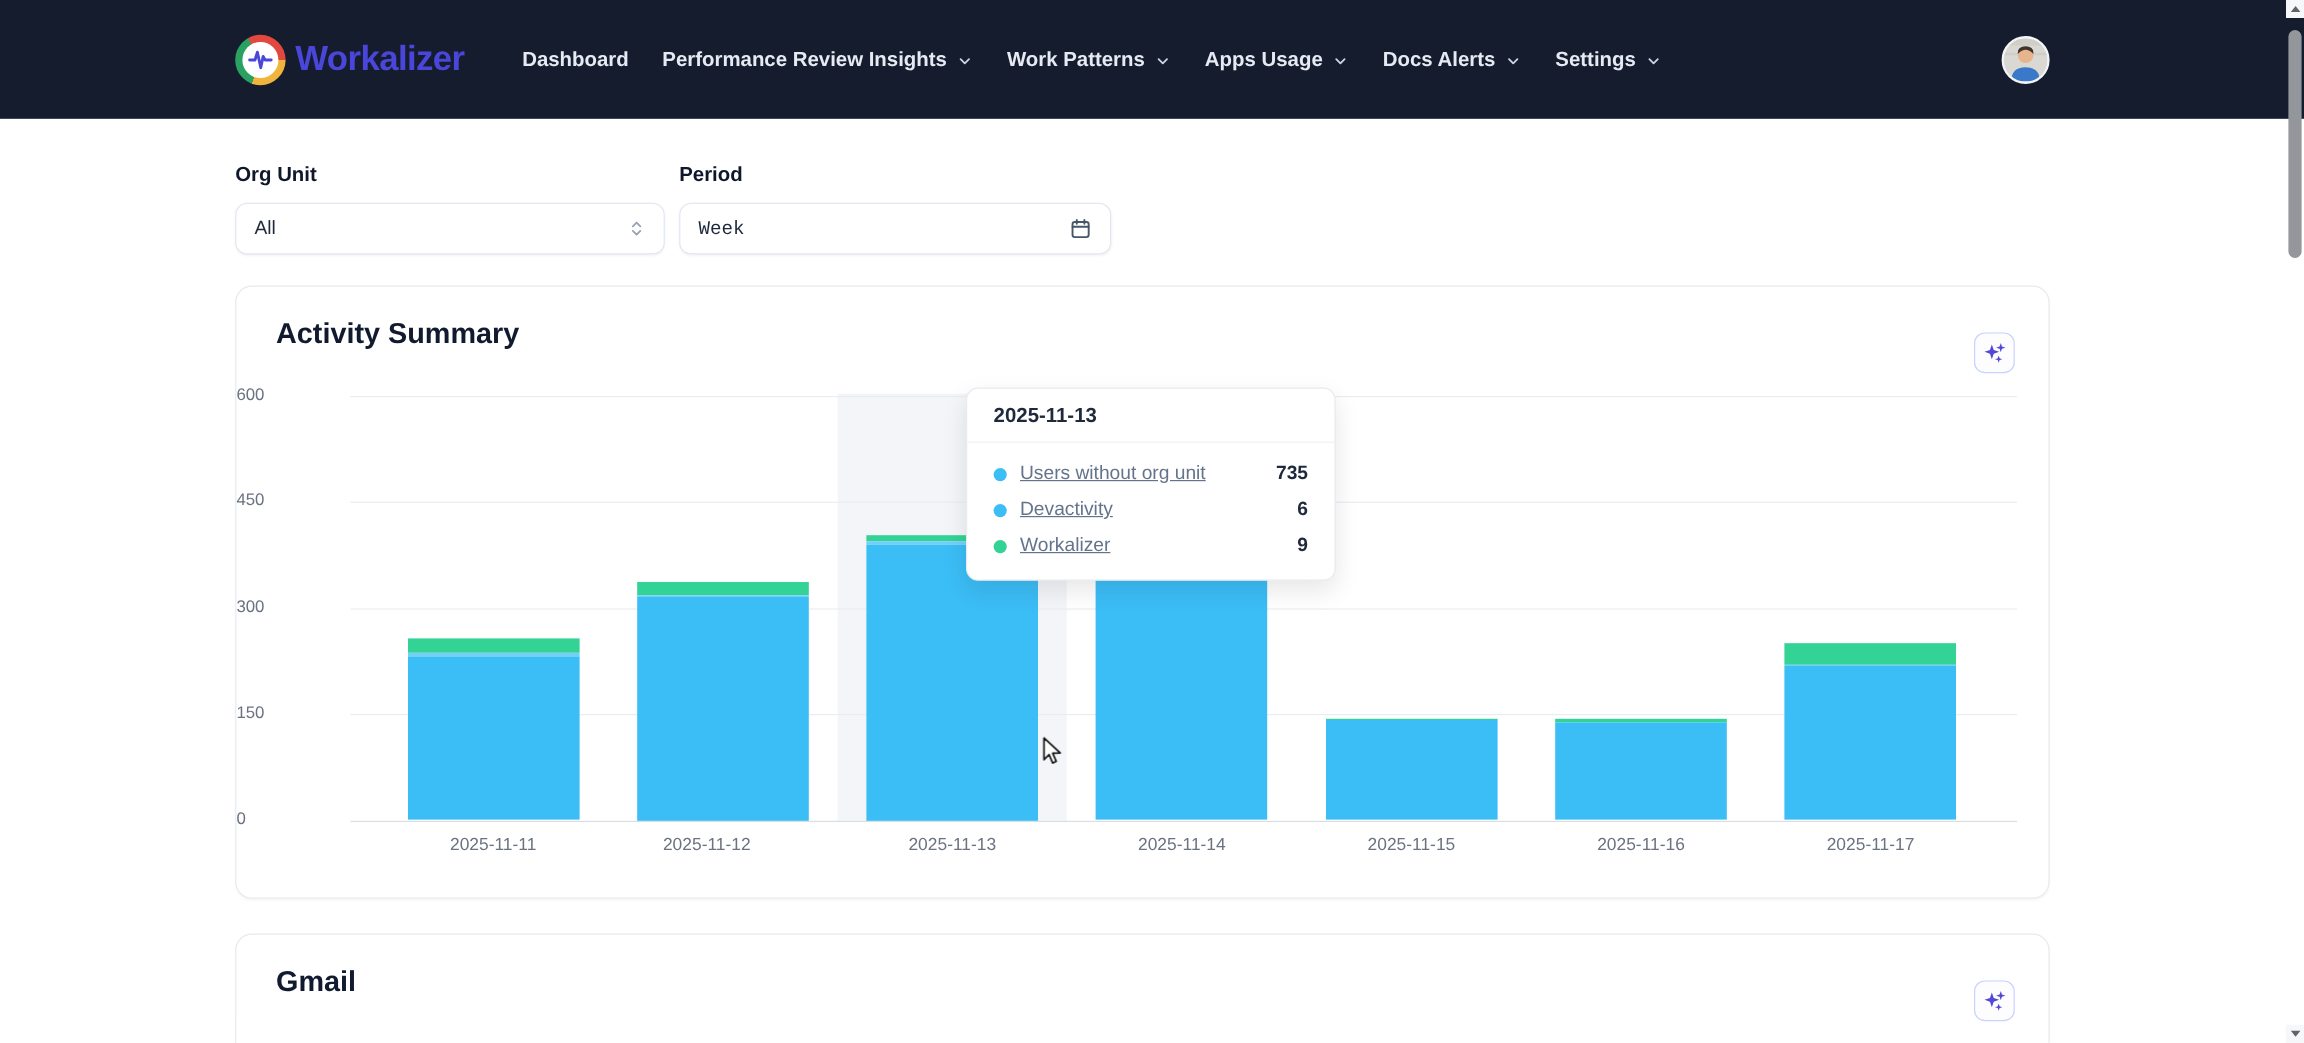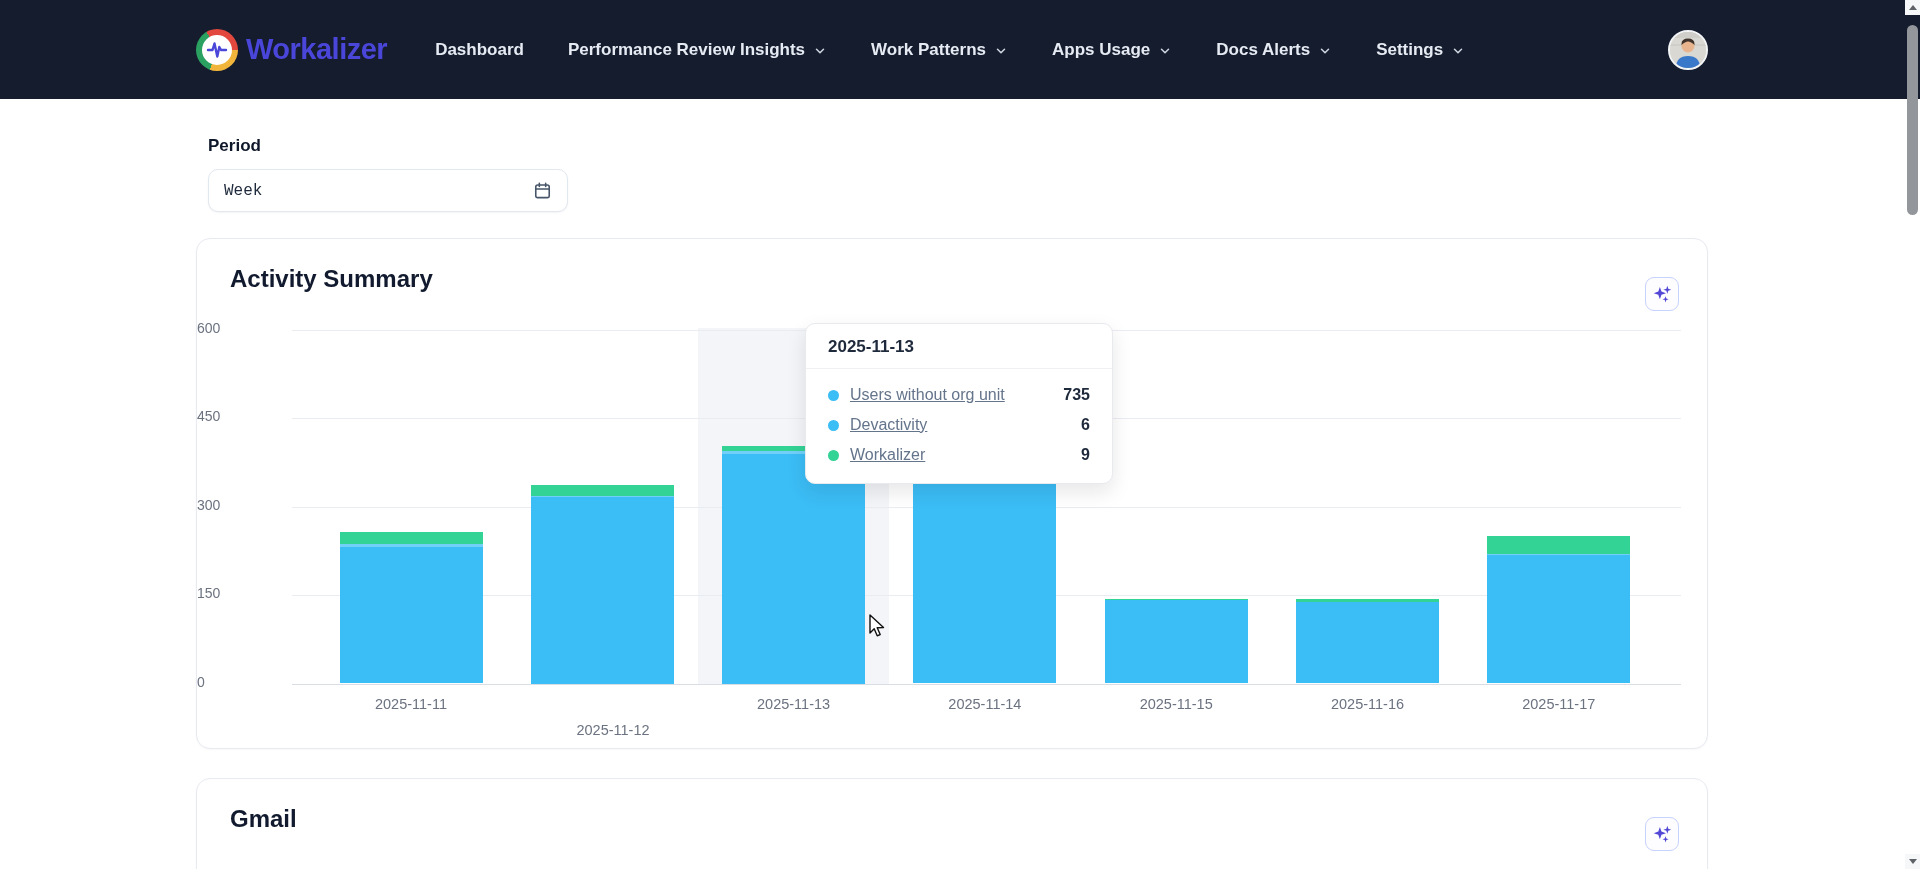--- a/index.html
+++ b/index.html
@@ -9,21 +9,21 @@
   
   .navbar { width:100%; height:99px; background:#151c2e; }
   .nav-inner { width:1512px; margin:0 196px; height:100%; display:flex; align-items:center; }
   .brand { display:flex; align-items:center; gap:8px; cursor:pointer; }
   .logo-ring { width:42px; height:42px; border-radius:50%;
     background:conic-gradient(from -15deg,#e2483d 0deg 105deg,#f2b53b 105deg 215deg,#2aa061 215deg 345deg,#e2483d 345deg 360deg);
     display:flex; align-items:center; justify-content:center; }
   .logo-core { width:30px; height:30px; border-radius:50%; background:#fff;
     display:flex; align-items:center; justify-content:center; }
   .brand-name { font-size:29px; font-weight:bold; color:#4a46da; letter-spacing:-0.5px; }
-  .nav-links { display:flex; align-items:center; gap:44px; margin-left:48px; }
+  .nav-links { display:flex; align-items:center; gap:28px; margin-left:48px; }
   .nav-item { display:flex; align-items:center; gap:8px; color:#e6ebf3; font-size:17px;
     font-weight:600; cursor:pointer; white-space:nowrap; }
   .nav-item svg { margin-top:2px; }
   .avatar { width:40px; height:40px; border-radius:50%; margin-left:auto; overflow:hidden;
     border:2px solid #f3f4f6; background:#d8d7d2; cursor:pointer; }
 
   
   .main { width:1512px; margin:0 196px; }
   .filters { display:flex; gap:12px; padding-top:37px; }
   .filter-label { font-size:17px; font-weight:600; color:#0f172a; display:block; margin-bottom:13px; }
@@ -138,20 +138,28 @@
         <path d="M6 36 Q6 24 18 24 Q30 24 30 36 Z" fill="#3a78c9"></path>
       </svg>
     </div>
   </div>
 </nav>
 
 <div class="main">
 
   <div class="filters">
     <div>
+      <span class="filter-label">Org Unit</span>
+      <div class="select-box org-w">
+        <span class="grow">All</span>
+        <svg width="15" height="15" viewBox="0 0 24 24" fill="none" stroke="#94a3b8" stroke-width="2.4" stroke-linecap="round" stroke-linejoin="round">
+          <path d="M7 9l5-5 5 5"></path>
+            <path d="M7 15l5 5 5-5"></path>
+        </svg>
+      </div>
     </div>
     <div>
       <span class="filter-label">Period</span>
       <div class="select-box per-w">
         <span class="grow">Week</span>
         <svg width="19" height="19" viewBox="0 0 24 24" fill="none" stroke="#475569" stroke-width="2" stroke-linecap="round">
           <rect x="3.5" y="5" width="17" height="16" rx="2.5"></rect>
           <path d="M8 3v4M16 3v4M3.5 10h17"></path>
         </svg>
       </div>
@@ -184,21 +192,21 @@
           <div class="seg" style="height: 136.7px; background: rgb(59, 189, 245);"></div>
           <div class="seg" style="height: 2.4px; background: rgb(114, 208, 248);"></div>
           <div class="seg" style="height: 12.4px; background: rgb(51, 210, 149);"></div>
         </div>
         <div class="xlabel" style="left: 119px; top: 457px;">2025-11-11</div>
         <div class="bar" style="left: 333.8px; width: 143px; top: 246px; height: 198.5px;">
           <div class="seg" style="height: 186.2px; background: rgb(59, 189, 245);"></div>
           <div class="seg" style="height: 1.8px; background: rgb(114, 208, 248);"></div>
           <div class="seg" style="height: 10.6px; background: rgb(51, 210, 149);"></div>
         </div>
-        <div class="xlabel" style="left: 321px; top: 457px; margin-top: 26px;">2025-11-12</div>
+        <div class="xlabel" style="left: 297px; top: 457px;">2025-11-12</div>
         <div class="bar" style="left: 525.1px; width: 143px; top: 206.5px; height: 238px;">
           <div class="seg" style="height: 229.2px; background: rgb(59, 189, 245);"></div>
           <div class="seg" style="height: 3.5px; background: rgb(114, 208, 248);"></div>
           <div class="seg" style="height: 5.3px; background: rgb(51, 210, 149);"></div>
         </div>
         <div class="xlabel" style="left: 501.6px; top: 457px;">2025-11-13</div>
         <div class="bar" style="left: 716.4px; width: 143px; top: 233.6px; height: 210.9px;">
           <div class="seg" style="height: 206.2px; background: rgb(59, 189, 245);"></div>
           <div class="seg" style="height: 1.8px; background: rgb(114, 208, 248);"></div>
           <div class="seg" style="height: 2.9px; background: rgb(51, 210, 149);"></div>

